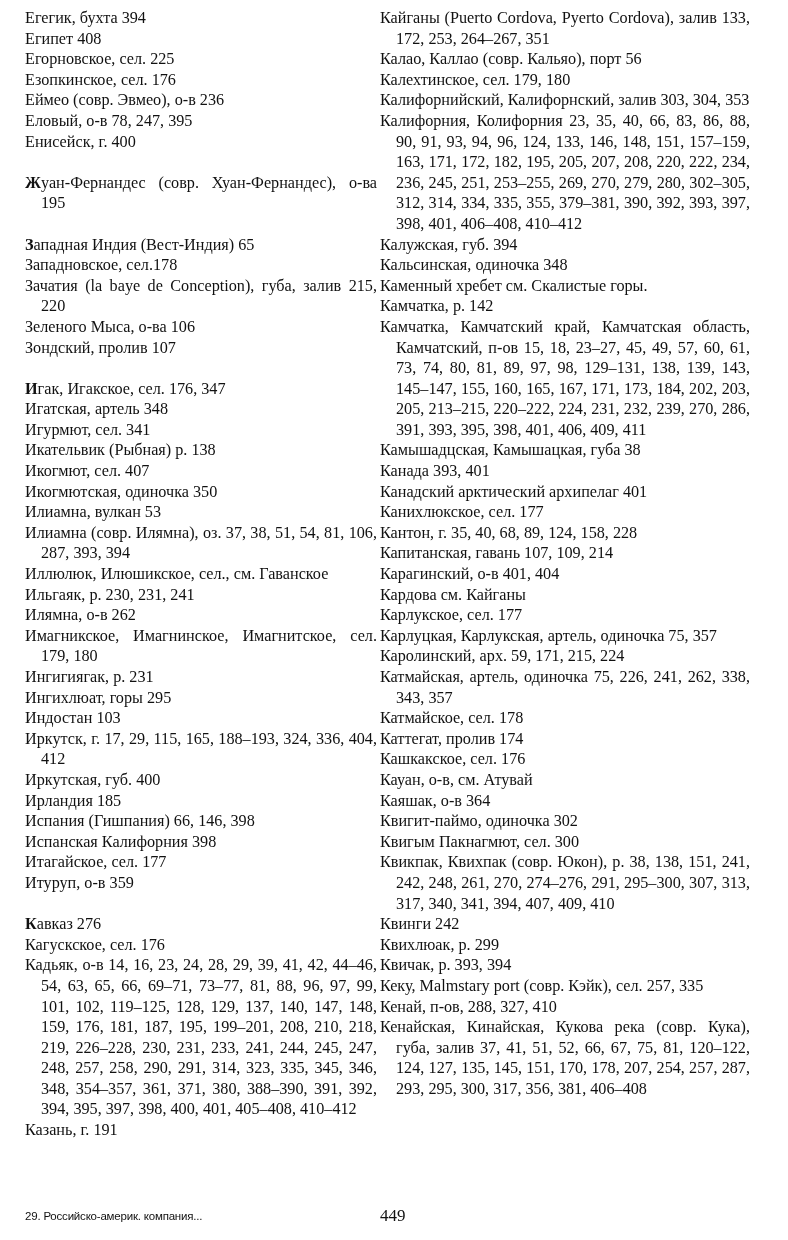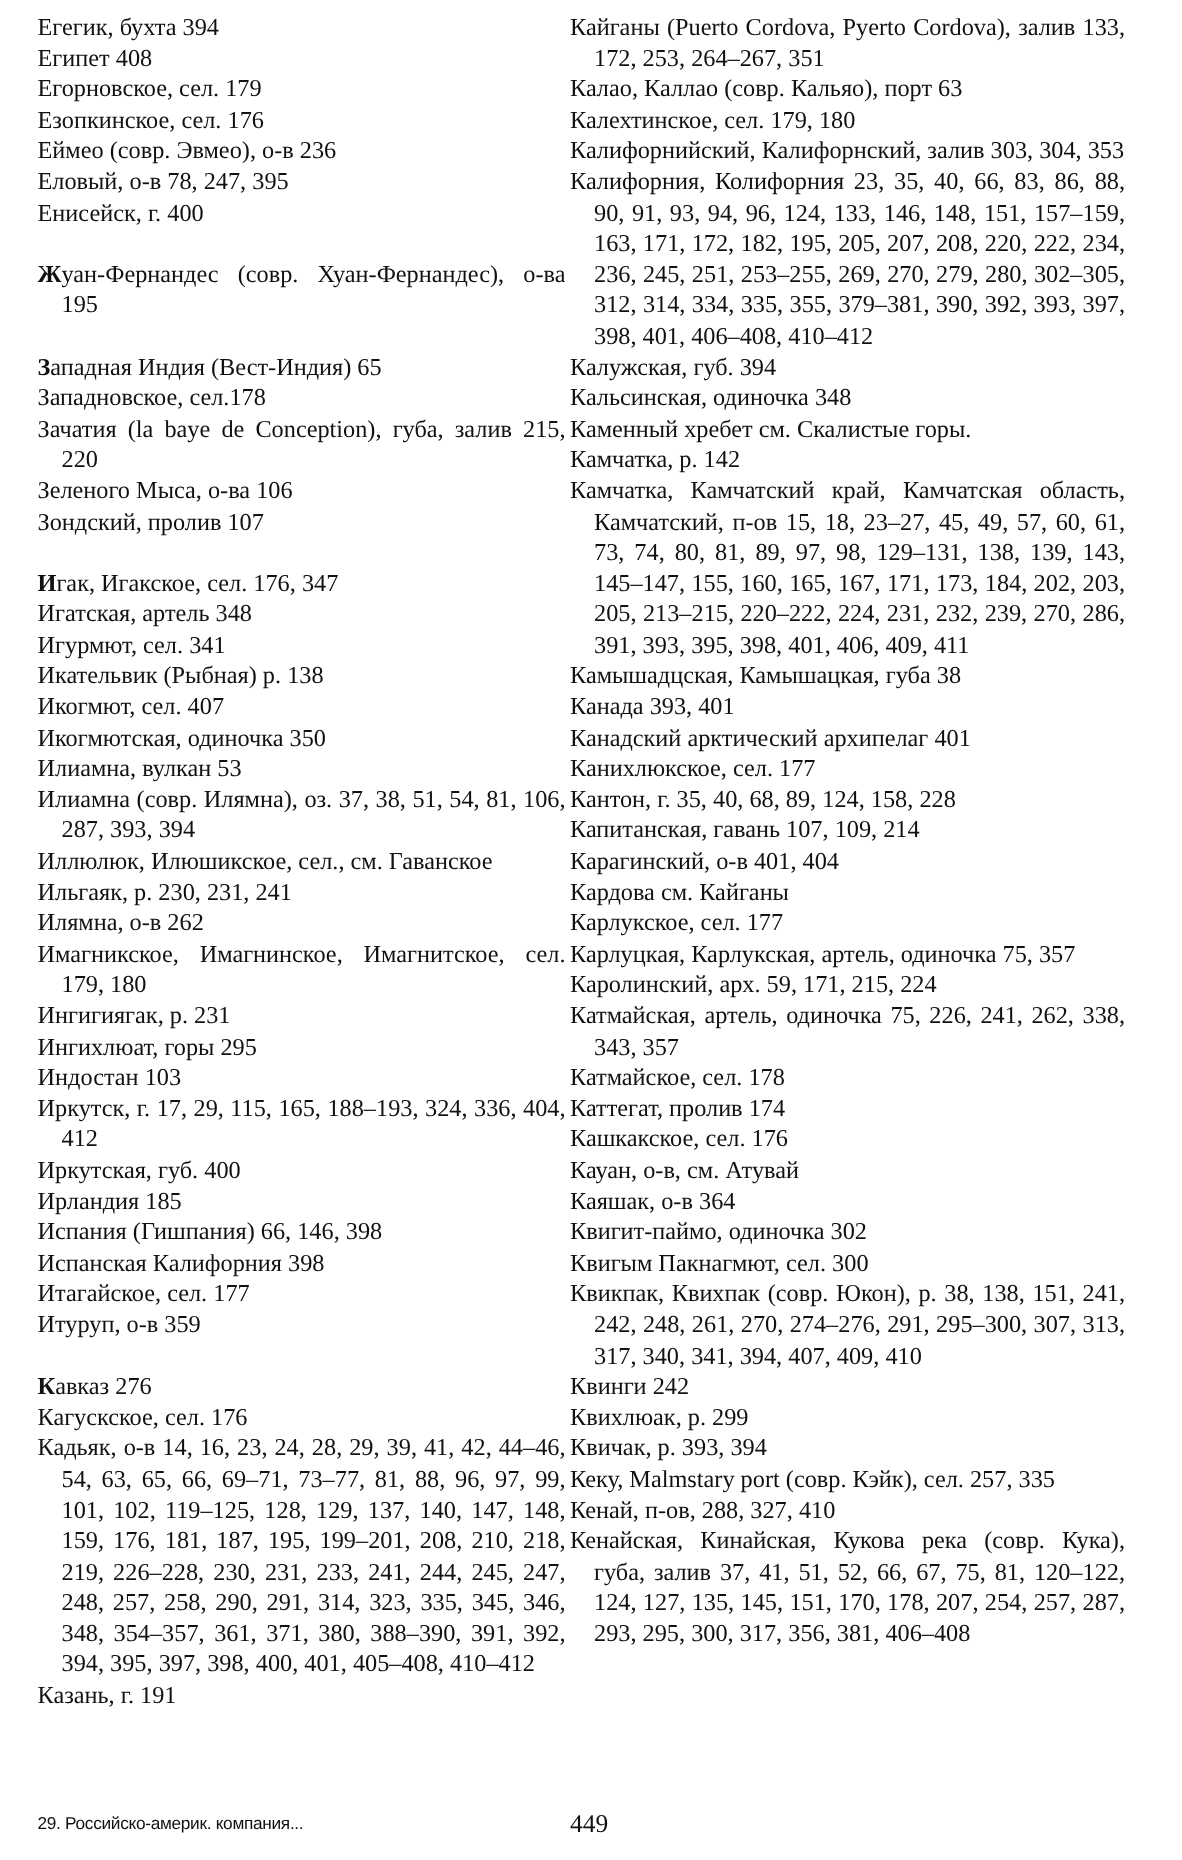--- a/index.html
+++ b/index.html
@@ -34,21 +34,21 @@
     position: absolute; left: 355px; top: 0;
     font-size: 17px;
   }
 </style>
 </head>
 <body>
 
 <div class="col col-left">
     <p class="entry"><span>Егегик, бухта 394</span></p>
     <p class="entry"><span>Египет 408</span></p>
-    <p class="entry"><span>Егорновское, сел. 179</span></p>
+    <p class="entry"><span>Егорновское, сел. 225</span></p>
     <p class="entry"><span>Езопкинское, сел. 176</span></p>
     <p class="entry"><span>Еймео (совр. Эвмео), о-в 236</span></p>
     <p class="entry"><span>Еловый, о-в 78, 247, 395</span></p>
     <p class="entry"><span>Енисейск, г. 400</span></p>
     <div class="gap"></div>
     <p class="entry"><span class="initial">Ж</span><span>уан-Фернандес (совр. Хуан-Фернандес), о-ва 195</span></p>
     <div class="gap"></div>
     <p class="entry"><span class="initial">З</span><span>ападная Индия (Вест-Индия) 65</span></p>
     <p class="entry"><span>Западновское, сел.178</span></p>
     <p class="entry"><span>Зачатия (la baye de Conception), губа, залив 215, 220</span></p>
@@ -78,21 +78,21 @@
     <p class="entry"><span>Итагайское, сел. 177</span></p>
     <p class="entry"><span>Итуруп, о-в 359</span></p>
     <div class="gap"></div>
     <p class="entry"><span class="initial">К</span><span>авказ 276</span></p>
     <p class="entry"><span>Кагускское, сел. 176</span></p>
     <p class="entry"><span>Кадьяк, о-в 14, 16, 23, 24, 28, 29, 39, 41, 42, 44–46, 54, 63, 65, 66, 69–71, 73–77, 81, 88, 96, 97, 99, 101, 102, 119–125, 128, 129, 137, 140, 147, 148, 159, 176, 181, 187, 195, 199–201, 208, 210, 218, 219, 226–228, 230, 231, 233, 241, 244, 245, 247, 248, 257, 258, 290, 291, 314, 323, 335, 345, 346, 348, 354–357, 361, 371, 380, 388–390, 391, 392, 394, 395, 397, 398, 400, 401, 405–408, 410–412</span></p>
     <p class="entry"><span>Казань, г. 191</span></p>
   </div>
 <div class="col col-right">
     <p class="entry"><span>Кайганы (Puerto Cordova, Pyerto Cordova), залив 133, 172, 253, 264–267, 351</span></p>
-    <p class="entry"><span>Калао, Каллао (совр. Кальяо), порт 63</span></p>
+    <p class="entry"><span>Калао, Каллао (совр. Кальяо), порт 56</span></p>
     <p class="entry"><span>Калехтинское, сел. 179, 180</span></p>
     <p class="entry"><span>Калифорнийский, Калифорнский, залив 303, 304, 353</span></p>
     <p class="entry"><span>Калифорния, Колифорния 23, 35, 40, 66, 83, 86, 88, 90, 91, 93, 94, 96, 124, 133, 146, 148, 151, 157–159, 163, 171, 172, 182, 195, 205, 207, 208, 220, 222, 234, 236, 245, 251, 253–255, 269, 270, 279, 280, 302–305, 312, 314, 334, 335, 355, 379–381, 390, 392, 393, 397, 398, 401, 406–408, 410–412</span></p>
     <p class="entry"><span>Калужская, губ. 394</span></p>
     <p class="entry"><span>Кальсинская, одиночка 348</span></p>
     <p class="entry"><span>Каменный хребет см. Скалистые горы.</span></p>
     <p class="entry"><span>Камчатка, р. 142</span></p>
     <p class="entry"><span>Камчатка, Камчатский край, Камчатская область, Камчатский, п-ов 15, 18, 23–27, 45, 49, 57, 60, 61, 73, 74, 80, 81, 89, 97, 98, 129–131, 138, 139, 143, 145–147, 155, 160, 165, 167, 171, 173, 184, 202, 203, 205, 213–215, 220–222, 224, 231, 232, 239, 270, 286, 391, 393, 395, 398, 401, 406, 409, 411</span></p>
     <p class="entry"><span>Камышадцская, Камышацкая, губа 38</span></p>
     <p class="entry"><span>Канада 393, 401</span></p>

